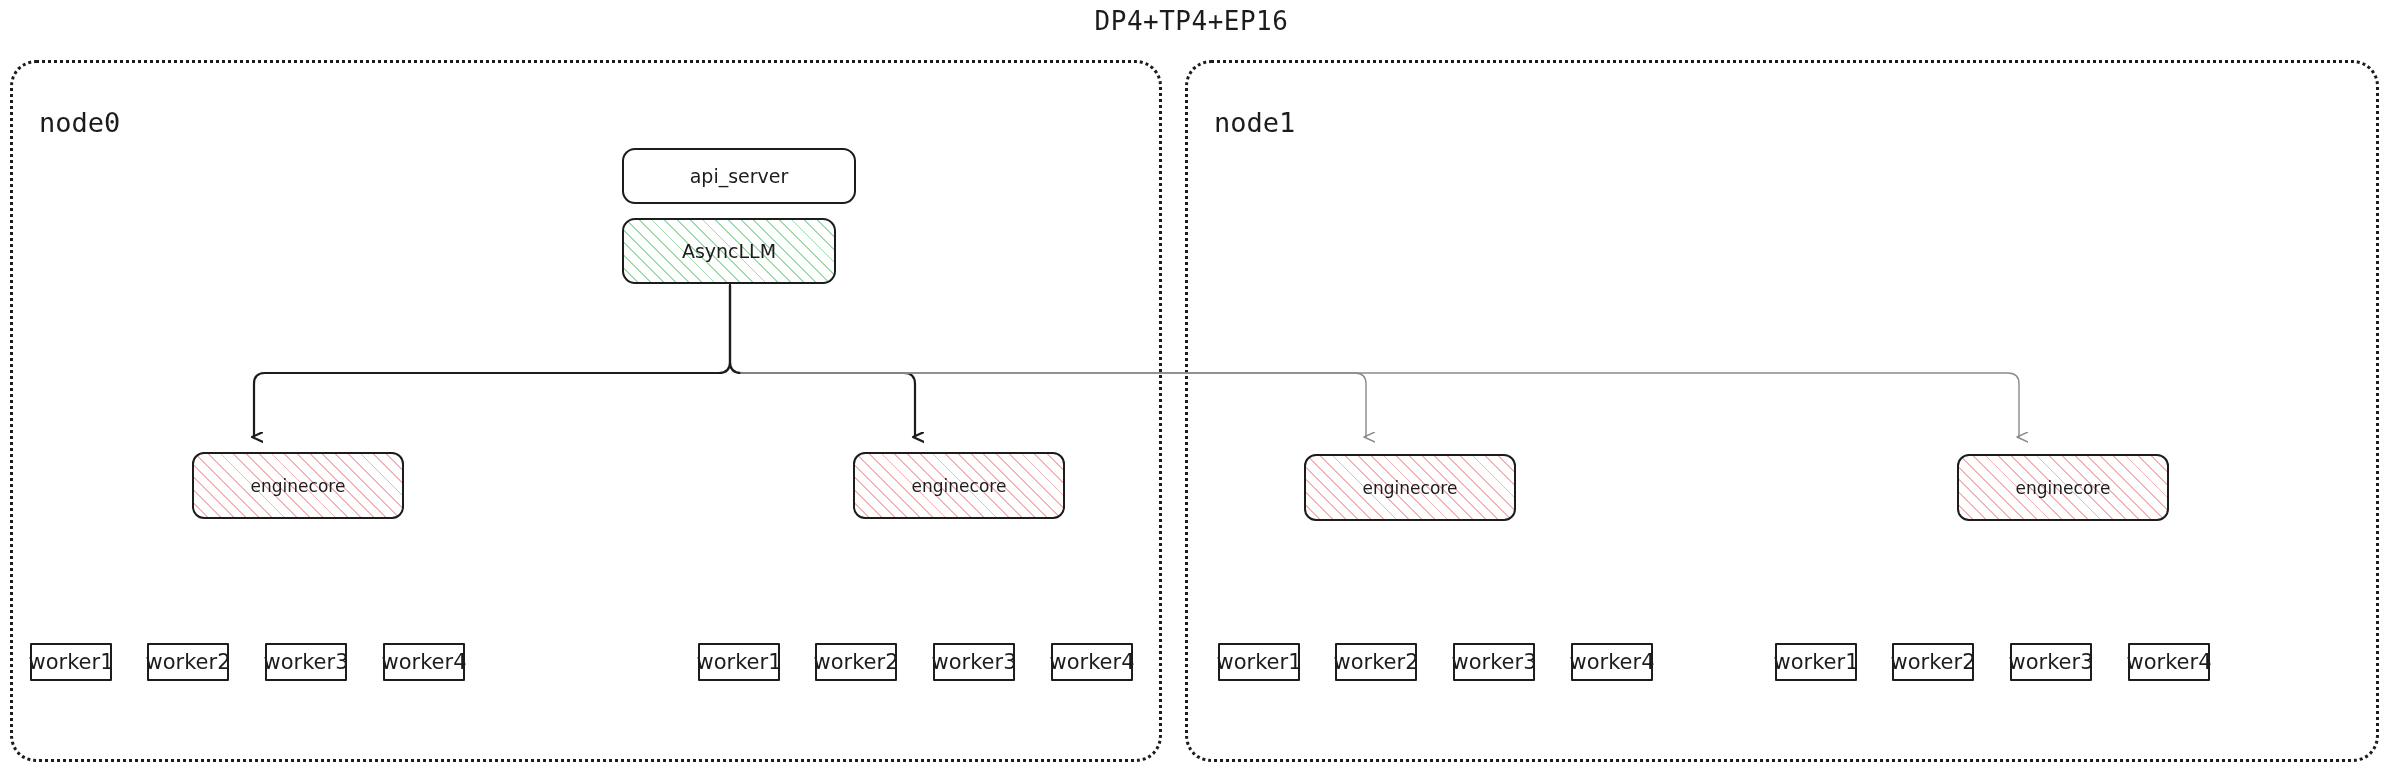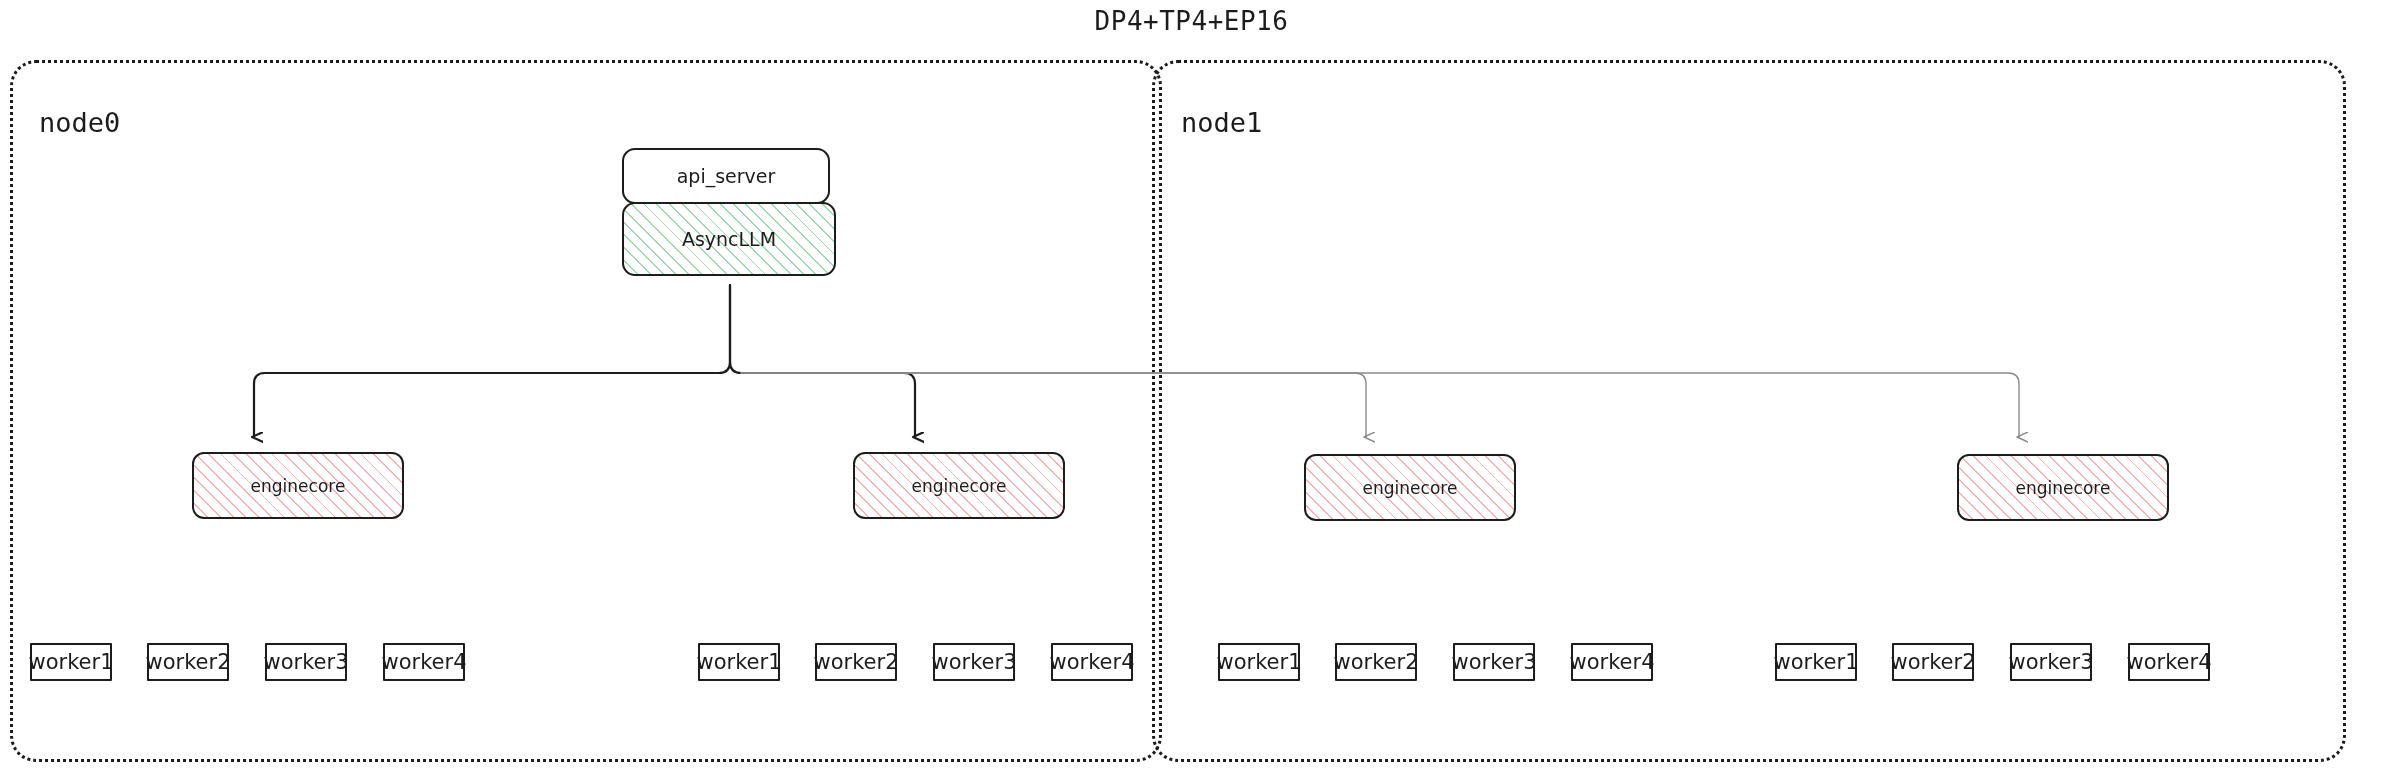--- a/index.html
+++ b/index.html
@@ -114,21 +114,21 @@
 <body>
 
 <div id="canvas">
 
   <div id="diagram-title">DP4+TP4+EP16</div>
 
   <div class="node-group" style="left:10px; top:60px; width:1146px; height:696px;">
     <div class="node-label">node0</div>
   </div>
 
-  <div class="node-group" style="left:1152px; top:60px; width:1188px; height:696px;">
+  <div class="node-group" style="left:1185px; top:60px; width:1188px; height:696px;">
     <div class="node-label">node1</div>
   </div>
 
   <svg id="connectors" viewBox="0 0 2383 773" xmlns="http://www.w3.org/2000/svg">
     <defs>
       <marker id="arrow-dark" markerWidth="14" markerHeight="14" refX="5" refY="9" orient="auto" markerUnits="userSpaceOnUse">
         <path d="M0,0 L5,11 L10,0" fill="none" stroke="#1c1c1c" stroke-width="2.2" stroke-linecap="round" stroke-linejoin="round"></path>
       </marker>
       <marker id="arrow-light" markerWidth="14" markerHeight="14" refX="5" refY="9" orient="auto" markerUnits="userSpaceOnUse">
         <path d="M0,0 L5,11 L10,0" fill="none" stroke="#8a8a8a" stroke-width="1.4" stroke-linecap="round" stroke-linejoin="round"></path>
@@ -140,25 +140,25 @@
 
     <path d="M719,373 L265,373 Q254,373 254,384 L254,437" fill="none" stroke="#1c1c1c" stroke-width="2.2" stroke-linecap="round" marker-end="url(#arrow-dark)"></path>
 
     <path d="M741,373 L904,373 Q915,373 915,384 L915,437" fill="none" stroke="#1c1c1c" stroke-width="2.2" stroke-linecap="round" marker-end="url(#arrow-dark)"></path>
 
     <path d="M741,373 L1355,373 Q1366,373 1366,384 L1366,437" fill="none" stroke="#8a8a8a" stroke-width="1.4" stroke-linecap="round" marker-end="url(#arrow-light)"></path>
 
     <path d="M741,373 L2008,373 Q2019,373 2019,384 L2019,437" fill="none" stroke="#8a8a8a" stroke-width="1.4" stroke-linecap="round" marker-end="url(#arrow-light)"></path>
   </svg>
 
-  <div class="box box-api" style="left:622px; top:148px; width:208px; height:56px;text-align:right;">
+  <div class="box box-api" style="left:622px; top:148px; width:234px; height:56px;text-align:right;">
     <span>api_server</span>
   </div>
 
-  <div class="box box-async" style="left:622px; top:202px; width:214px; height:74px;">
+  <div class="box box-async" style="left:622px; top:218px; width:214px; height:66px;">
     <span>AsyncLLM</span>
   </div>
 
   <div class="box box-engine" style="left:148px; top:452px; width:212px; height:67px;">
     <span>enginecore</span>
   </div>
   <div class="box box-engine" style="left:809px; top:452px; width:212px; height:67px;">
     <span>enginecore</span>
   </div>
 

